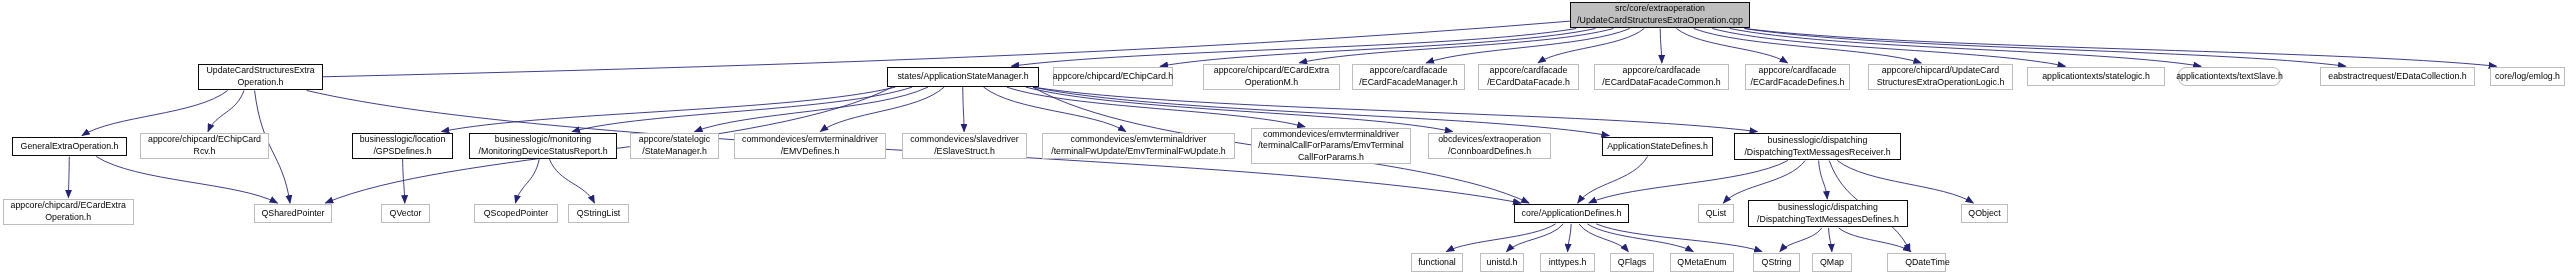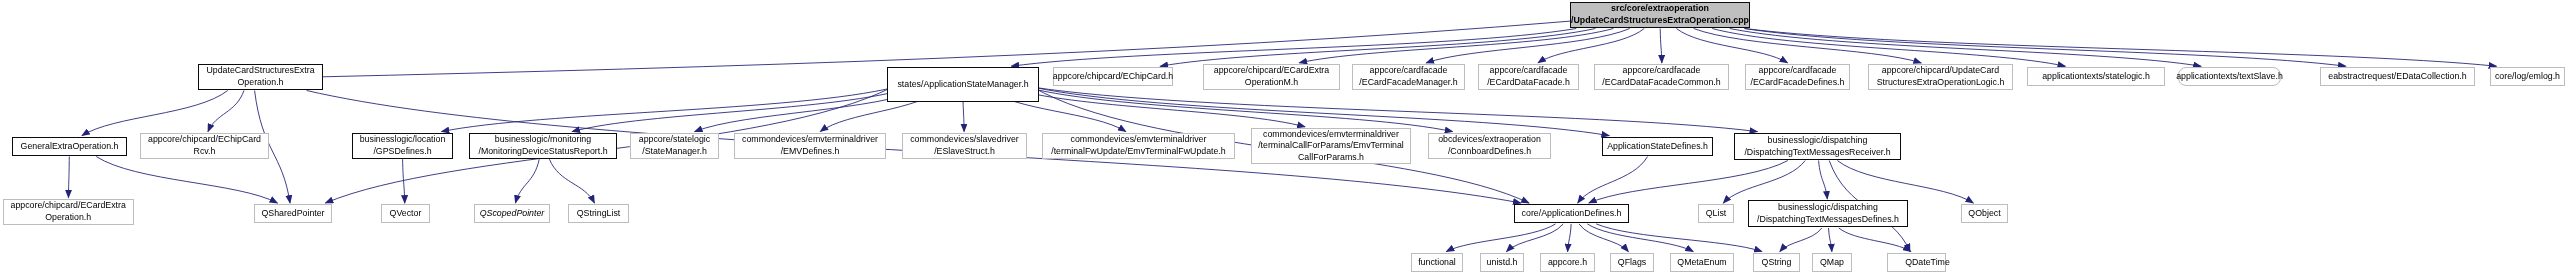--- a/index.html
+++ b/index.html
@@ -16,21 +16,21 @@
     display:flex;align-items:center;justify-content:center;
     text-align:center;
     white-space:pre-line;
     font-size:8.8px;line-height:1.3;color:#000;
     background:#fefefe;
     border:0.7px solid #bdbdbd;
     box-sizing:border-box;
     cursor:pointer;
   }
   .gnode.doc{border:1.3px solid #0b0b0b;background:#ffffff;}
-  .gnode.root{border:1.3px solid #0b0b0b;background:#bfbfbf;font-weight:700;}
+  .gnode.root{border:1.3px solid #0b0b0b;background:#bfbfbf;font-weight:400;}
 </style>
 </head>
 <body>
 
 <div class="canvas">
   <svg id="edge-layer" xmlns="http://www.w3.org/2000/svg" viewBox="0 0 3823 409">
       <defs>
         <marker id="arrow" viewBox="0 0 10 8" refX="9" refY="4" markerWidth="10" markerHeight="8" orient="auto">
           <polygon points="0,0 10,4 0,8" fill="#232377"></polygon>
         </marker>
@@ -83,21 +83,21 @@
       <path d="M2368.92,332 C2423.0037,354.55 2560.6713,354.55 2614.755,373" fill="none" stroke="#232377" stroke-width="1.3" marker-end="url(#arrow)"></path>
       <path d="M2703.76,338 C2690.0386000000003,357.25 2655.1114,357.25 2641.39,373" fill="none" stroke="#232377" stroke-width="1.3" marker-end="url(#arrow)"></path>
       <path d="M2713.72,338 C2714.7891999999997,357.25 2717.5108,357.25 2718.58,373" fill="none" stroke="#232377" stroke-width="1.3" marker-end="url(#arrow)"></path>
       <path d="M2728.84,338 C2752.3624,357.25 2812.2376000000004,357.25 2835.76,373" fill="none" stroke="#232377" stroke-width="1.3" marker-end="url(#arrow)"></path>
     </svg>
   <div id="node-layer">
       <div class="gnode root" style="left: 1570px; top: 2px; width: 180px; height: 25.6px;">src/core/extraoperation
 /UpdateCardStructuresExtraOperation.cpp</div>
       <div class="gnode doc" style="left: 198px; top: 64px; width: 125px; height: 25.6px;">UpdateCardStructuresExtra
 Operation.h</div>
-      <div class="gnode doc" style="left: 887px; top: 67px; width: 152px; height: 35px;">states/ApplicationStateManager.h</div>
+      <div class="gnode doc" style="left: 887px; top: 67px; width: 152px; height: 20px;">states/ApplicationStateManager.h</div>
       <div class="gnode ext" style="left: 1053px; top: 67px; width: 120px; height: 19px;">appcore/chipcard/EChipCard.h</div>
       <div class="gnode ext" style="left: 1203px; top: 64px; width: 137px; height: 25.6px;">appcore/chipcard/ECardExtra
 OperationM.h</div>
       <div class="gnode ext" style="left: 1352px; top: 64px; width: 113px; height: 25.6px;">appcore/cardfacade
 /ECardFacadeManager.h</div>
       <div class="gnode ext" style="left: 1478px; top: 64px; width: 101px; height: 25.6px;">appcore/cardfacade
 /ECardDataFacade.h</div>
       <div class="gnode ext" style="left: 1594px; top: 64px; width: 135px; height: 25.6px;">appcore/cardfacade
 /ECardDataFacadeCommon.h</div>
       <div class="gnode ext" style="left: 1745px; top: 64px; width: 105px; height: 25.6px;">appcore/cardfacade
@@ -128,30 +128,30 @@
 CallForParams.h</div>
       <div class="gnode ext" style="left: 1428px; top: 133px; width: 123px; height: 25.6px;">obcdevices/extraoperation
 /ConnboardDefines.h</div>
       <div class="gnode doc" style="left: 1602px; top: 137px; width: 111px; height: 19px;">ApplicationStateDefines.h</div>
       <div class="gnode doc" style="left: 1734px; top: 133px; width: 167px; height: 27px;">businesslogic/dispatching
 /DispatchingTextMessagesReceiver.h</div>
       <div class="gnode ext" style="left: 2.7px; top: 199px; width: 131px; height: 25.6px;">appcore/chipcard/ECardExtra
 Operation.h</div>
       <div class="gnode ext" style="left: 254px; top: 204px; width: 78px; height: 19px;">QSharedPointer</div>
       <div class="gnode ext" style="left: 381px; top: 204px; width: 49px; height: 19px;">QVector</div>
-      <div class="gnode ext" style="left: 474px; top: 204px; width: 76px; height: 19px; font-style: italic;">QScopedPointer</div>
+      <div class="gnode ext" style="left: 474px; top: 204px; width: 84px; height: 19px;">QScopedPointer</div>
       <div class="gnode ext" style="left: 568px; top: 204px; width: 61px; height: 19px;">QStringList</div>
       <div class="gnode doc" style="left: 1514px; top: 204px; width: 115px; height: 19px;">core/ApplicationDefines.h</div>
       <div class="gnode ext" style="left: 1698px; top: 204px; width: 36px; height: 19px;">QList</div>
       <div class="gnode doc" style="left: 1748px; top: 200px; width: 160px; height: 27px;">businesslogic/dispatching
 /DispatchingTextMessagesDefines.h</div>
       <div class="gnode ext" style="left: 1961px; top: 204px; width: 47px; height: 19px;">QObject</div>
       <div class="gnode ext" style="left: 1411px; top: 253px; width: 52px; height: 19px;">functional</div>
       <div class="gnode ext" style="left: 1480px; top: 253px; width: 44px; height: 19px;">unistd.h</div>
-      <div class="gnode ext" style="left: 1540px; top: 253px; width: 55px; height: 19px;">appcore.h</div>
+      <div class="gnode ext" style="left: 1540px; top: 253px; width: 55px; height: 19px;">inttypes.h</div>
       <div class="gnode ext" style="left: 1610px; top: 253px; width: 44px; height: 19px;">QFlags</div>
       <div class="gnode ext" style="left: 1670px; top: 253px; width: 64px; height: 19px;">QMetaEnum</div>
       <div class="gnode ext" style="left: 1753px; top: 253px; width: 47px; height: 19px;">QString</div>
       <div class="gnode ext" style="left: 1812px; top: 253px; width: 40px; height: 19px;">QMap</div>
       <div class="gnode ext" style="left: 1887px; top: 253px; width: 59px; height: 19px; padding-left: 22px;">QDateTime</div>
     </div>
 </div>
 
 
 </body></html>

